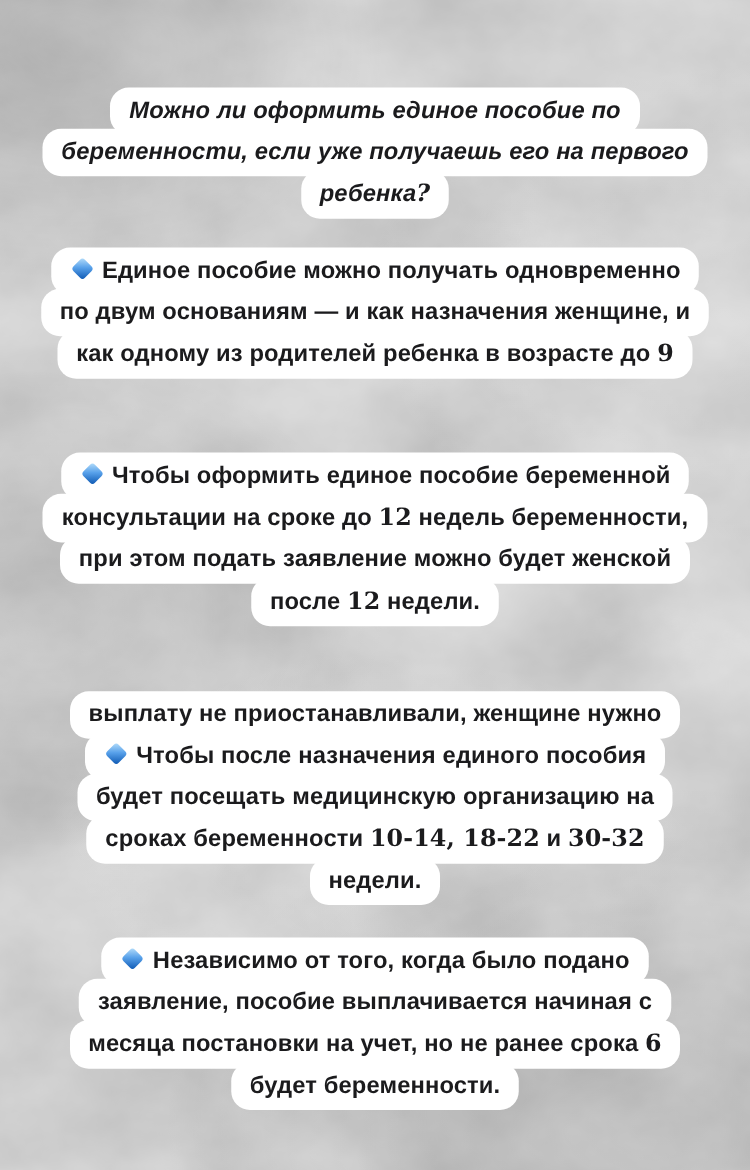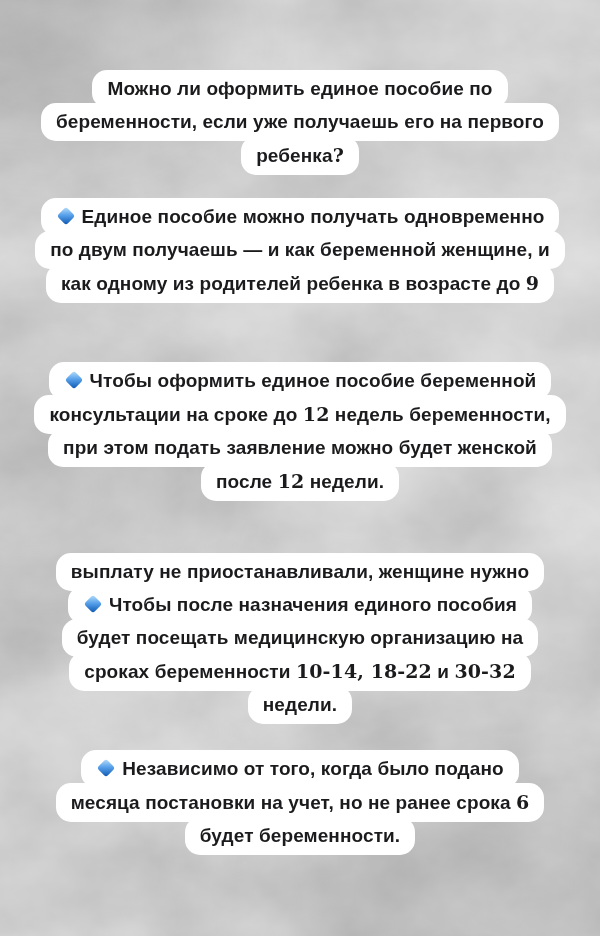--- a/index.html
+++ b/index.html
@@ -61,42 +61,43 @@
 <div class="stage">
   <svg class="bgsvg" width="600" height="936" viewBox="0 0 600 936" xmlns="http://www.w3.org/2000/svg">
     <filter id="smoke" x="0" y="0" width="100%" height="100%">
       <feTurbulence type="fractalNoise" baseFrequency="0.006 0.008" numOctaves="5" seed="8" stitchTiles="stitch"></feTurbulence>
       <feColorMatrix type="matrix" values="0.32 0 0 0 0.47  0.32 0 0 0 0.47  0.32 0 0 0 0.47  0 0 0 0 1"></feColorMatrix>
     </filter>
     <rect width="600" height="936" filter="url(#smoke)"></rect>
   </svg>
   <div class="vignette"></div>
   <div class="bubbles">
-      <div class="bubble" style="top: 70px;">
+      <div class="bubble" style="top: 70px; font-style: italic;">
         <div class="line">Можно ли оформить единое пособие по</div>
         <div class="line">беременности, если уже получаешь его на первого</div>
         <div class="line">ребенка<span class="b">?</span></div>
       </div>
       <div class="bubble" style="top: 198px;">
         <div class="line"><span class="diamond"></span>Единое пособие можно получать одновременно</div>
-        <div class="line">по двум получаешь — и как беременной женщине, и</div>
+        <div class="line">по двум основаниям — и как назначения женщине, и</div>
         <div class="line">как одному из родителей ребенка в возрасте до <span class="b">9</span></div>
       </div>
       <div class="bubble" style="top: 362px;">
         <div class="line"><span class="diamond"></span>Чтобы оформить единое пособие беременной</div>
         <div class="line">консультации на сроке до <span class="b">12</span> недель беременности,</div>
         <div class="line">при этом подать заявление можно будет женской</div>
         <div class="line">после <span class="b">12</span> недели.</div>
       </div>
       <div class="bubble" style="top: 553px;">
         <div class="line">выплату не приостанавливали, женщине нужно</div>
         <div class="line"><span class="diamond"></span>Чтобы после назначения единого пособия</div>
         <div class="line">будет посещать медицинскую организацию на</div>
         <div class="line">сроках беременности <span class="b">10-14, 18-22</span> и <span class="b">30-32</span></div>
         <div class="line">недели.</div>
       </div>
       <div class="bubble" style="top: 750px;">
         <div class="line"><span class="diamond"></span>Независимо от того, когда было подано</div>
+        <div class="line">заявление, пособие выплачивается начиная с</div>
         <div class="line">месяца постановки на учет, но не ранее срока <span class="b">6</span></div>
         <div class="line">будет беременности.</div>
       </div>
     </div>
 </div>
 
 </body></html>

